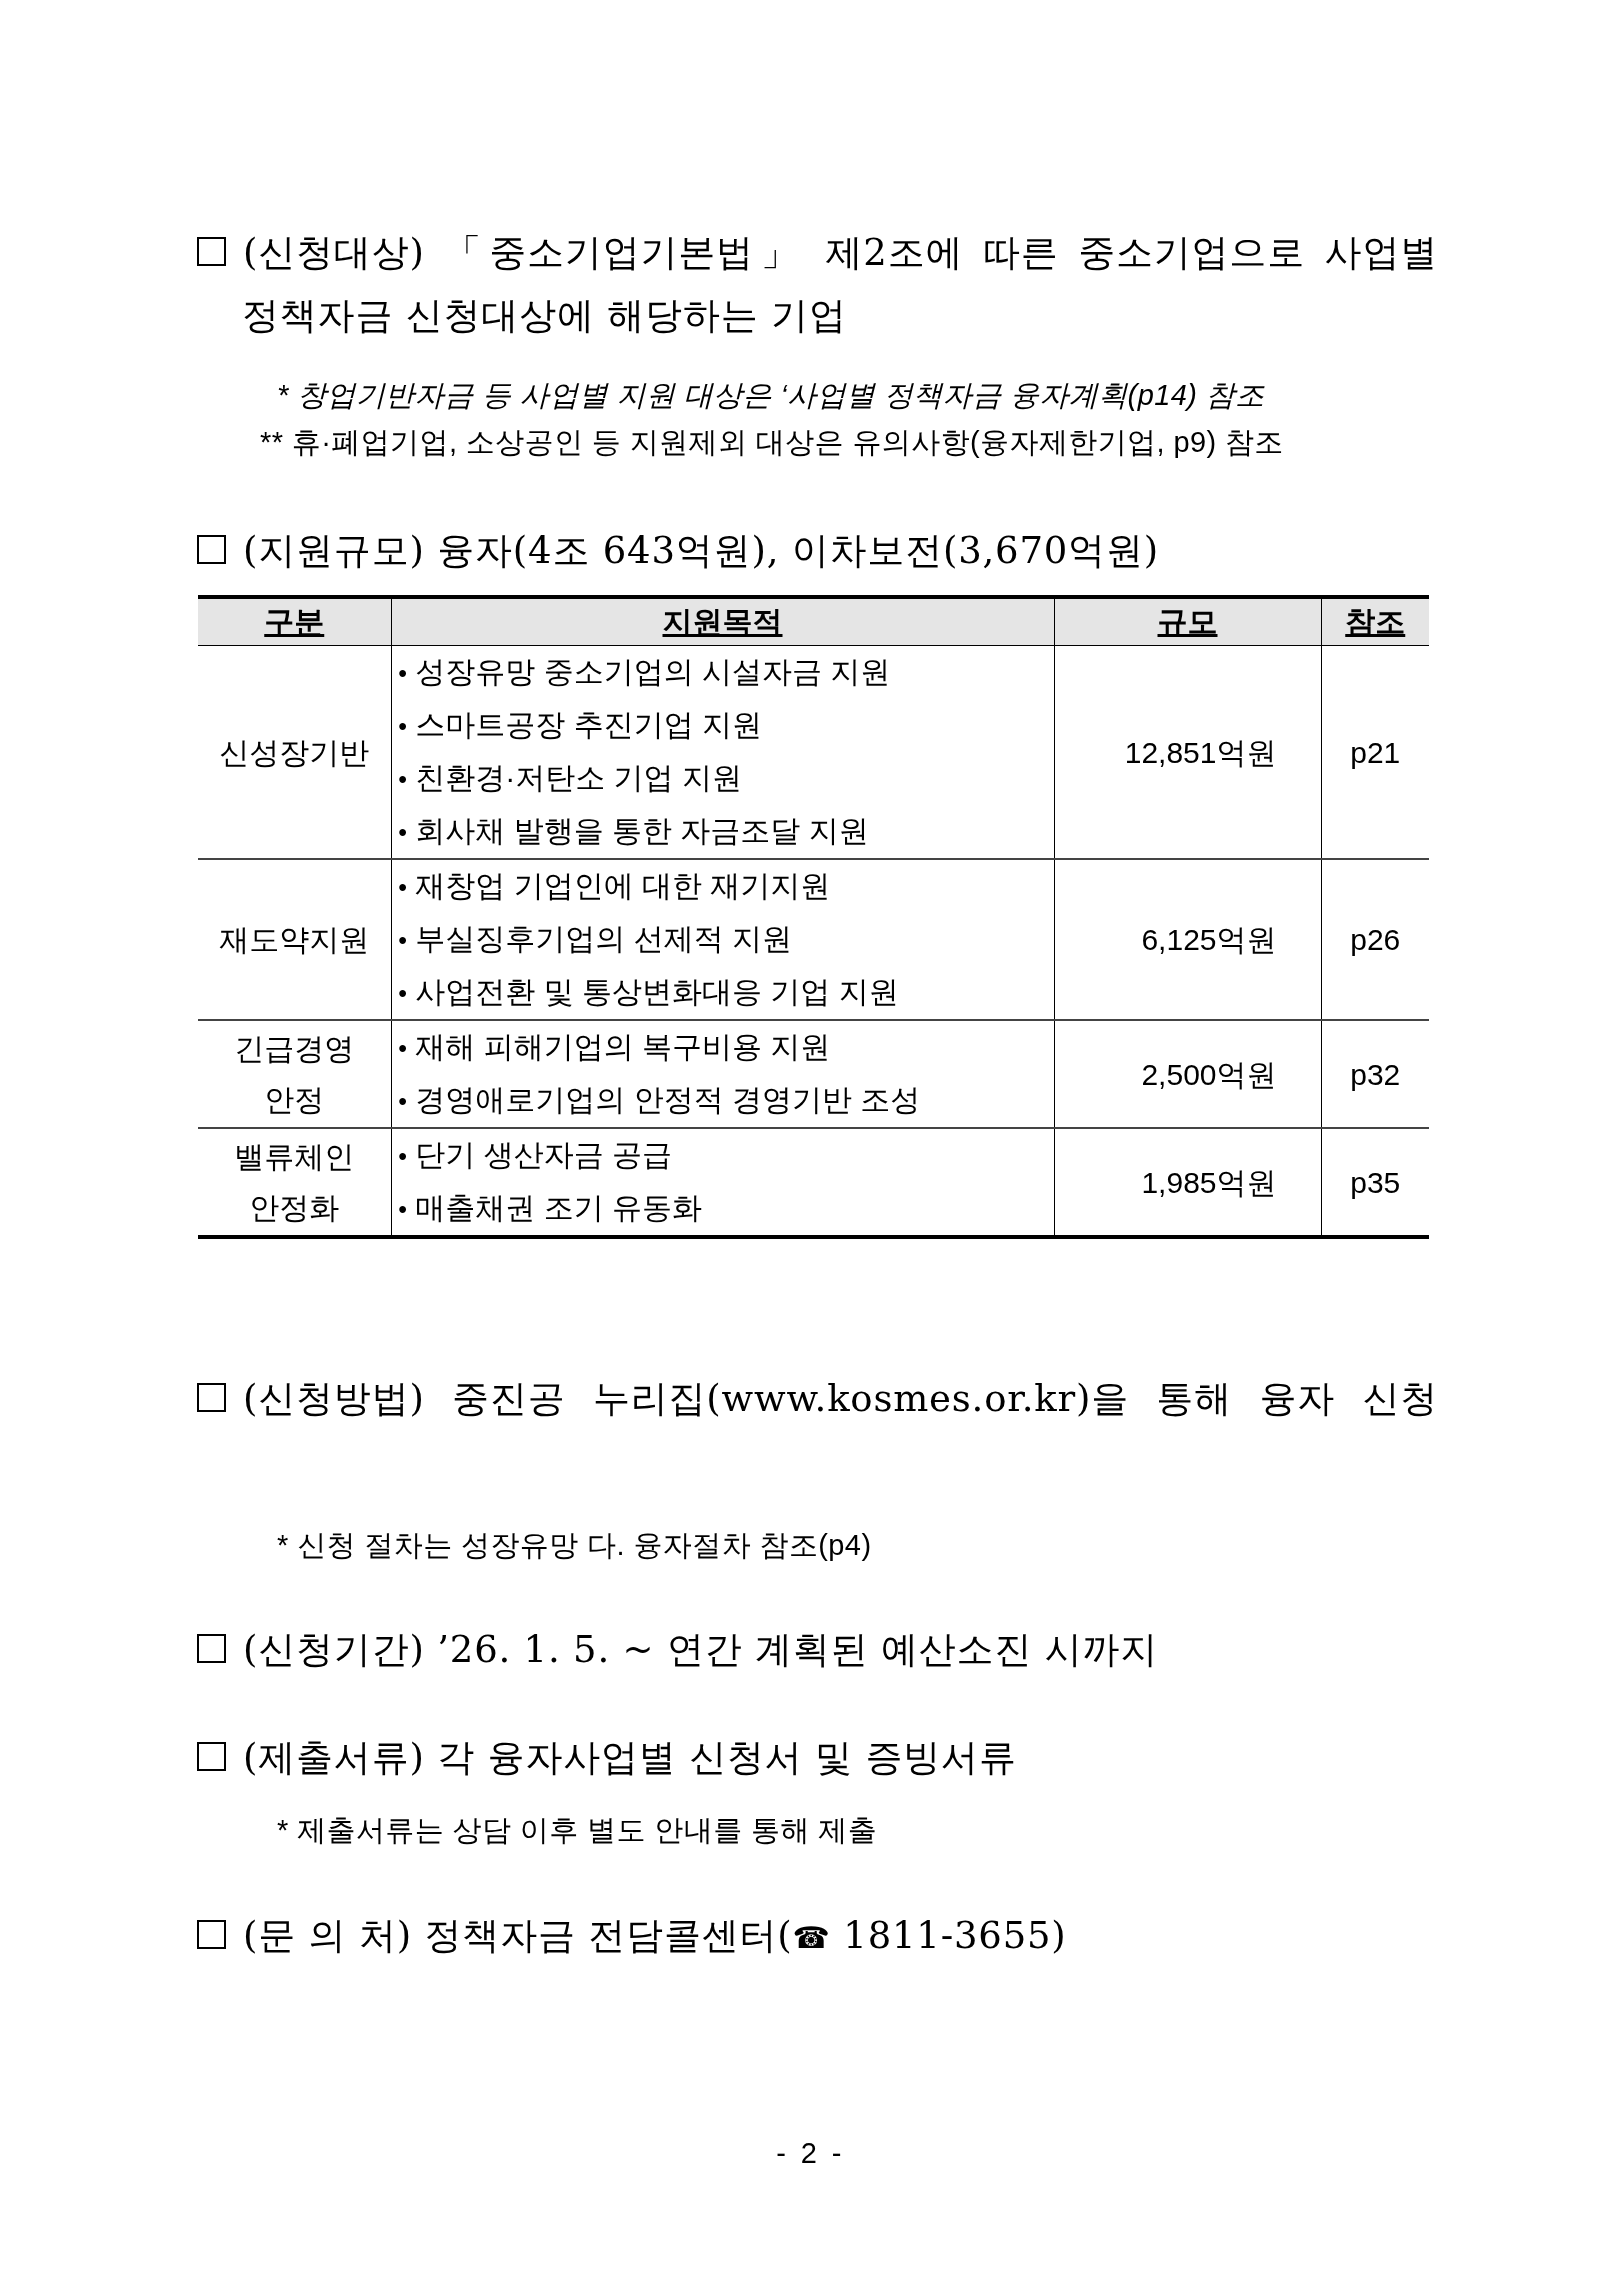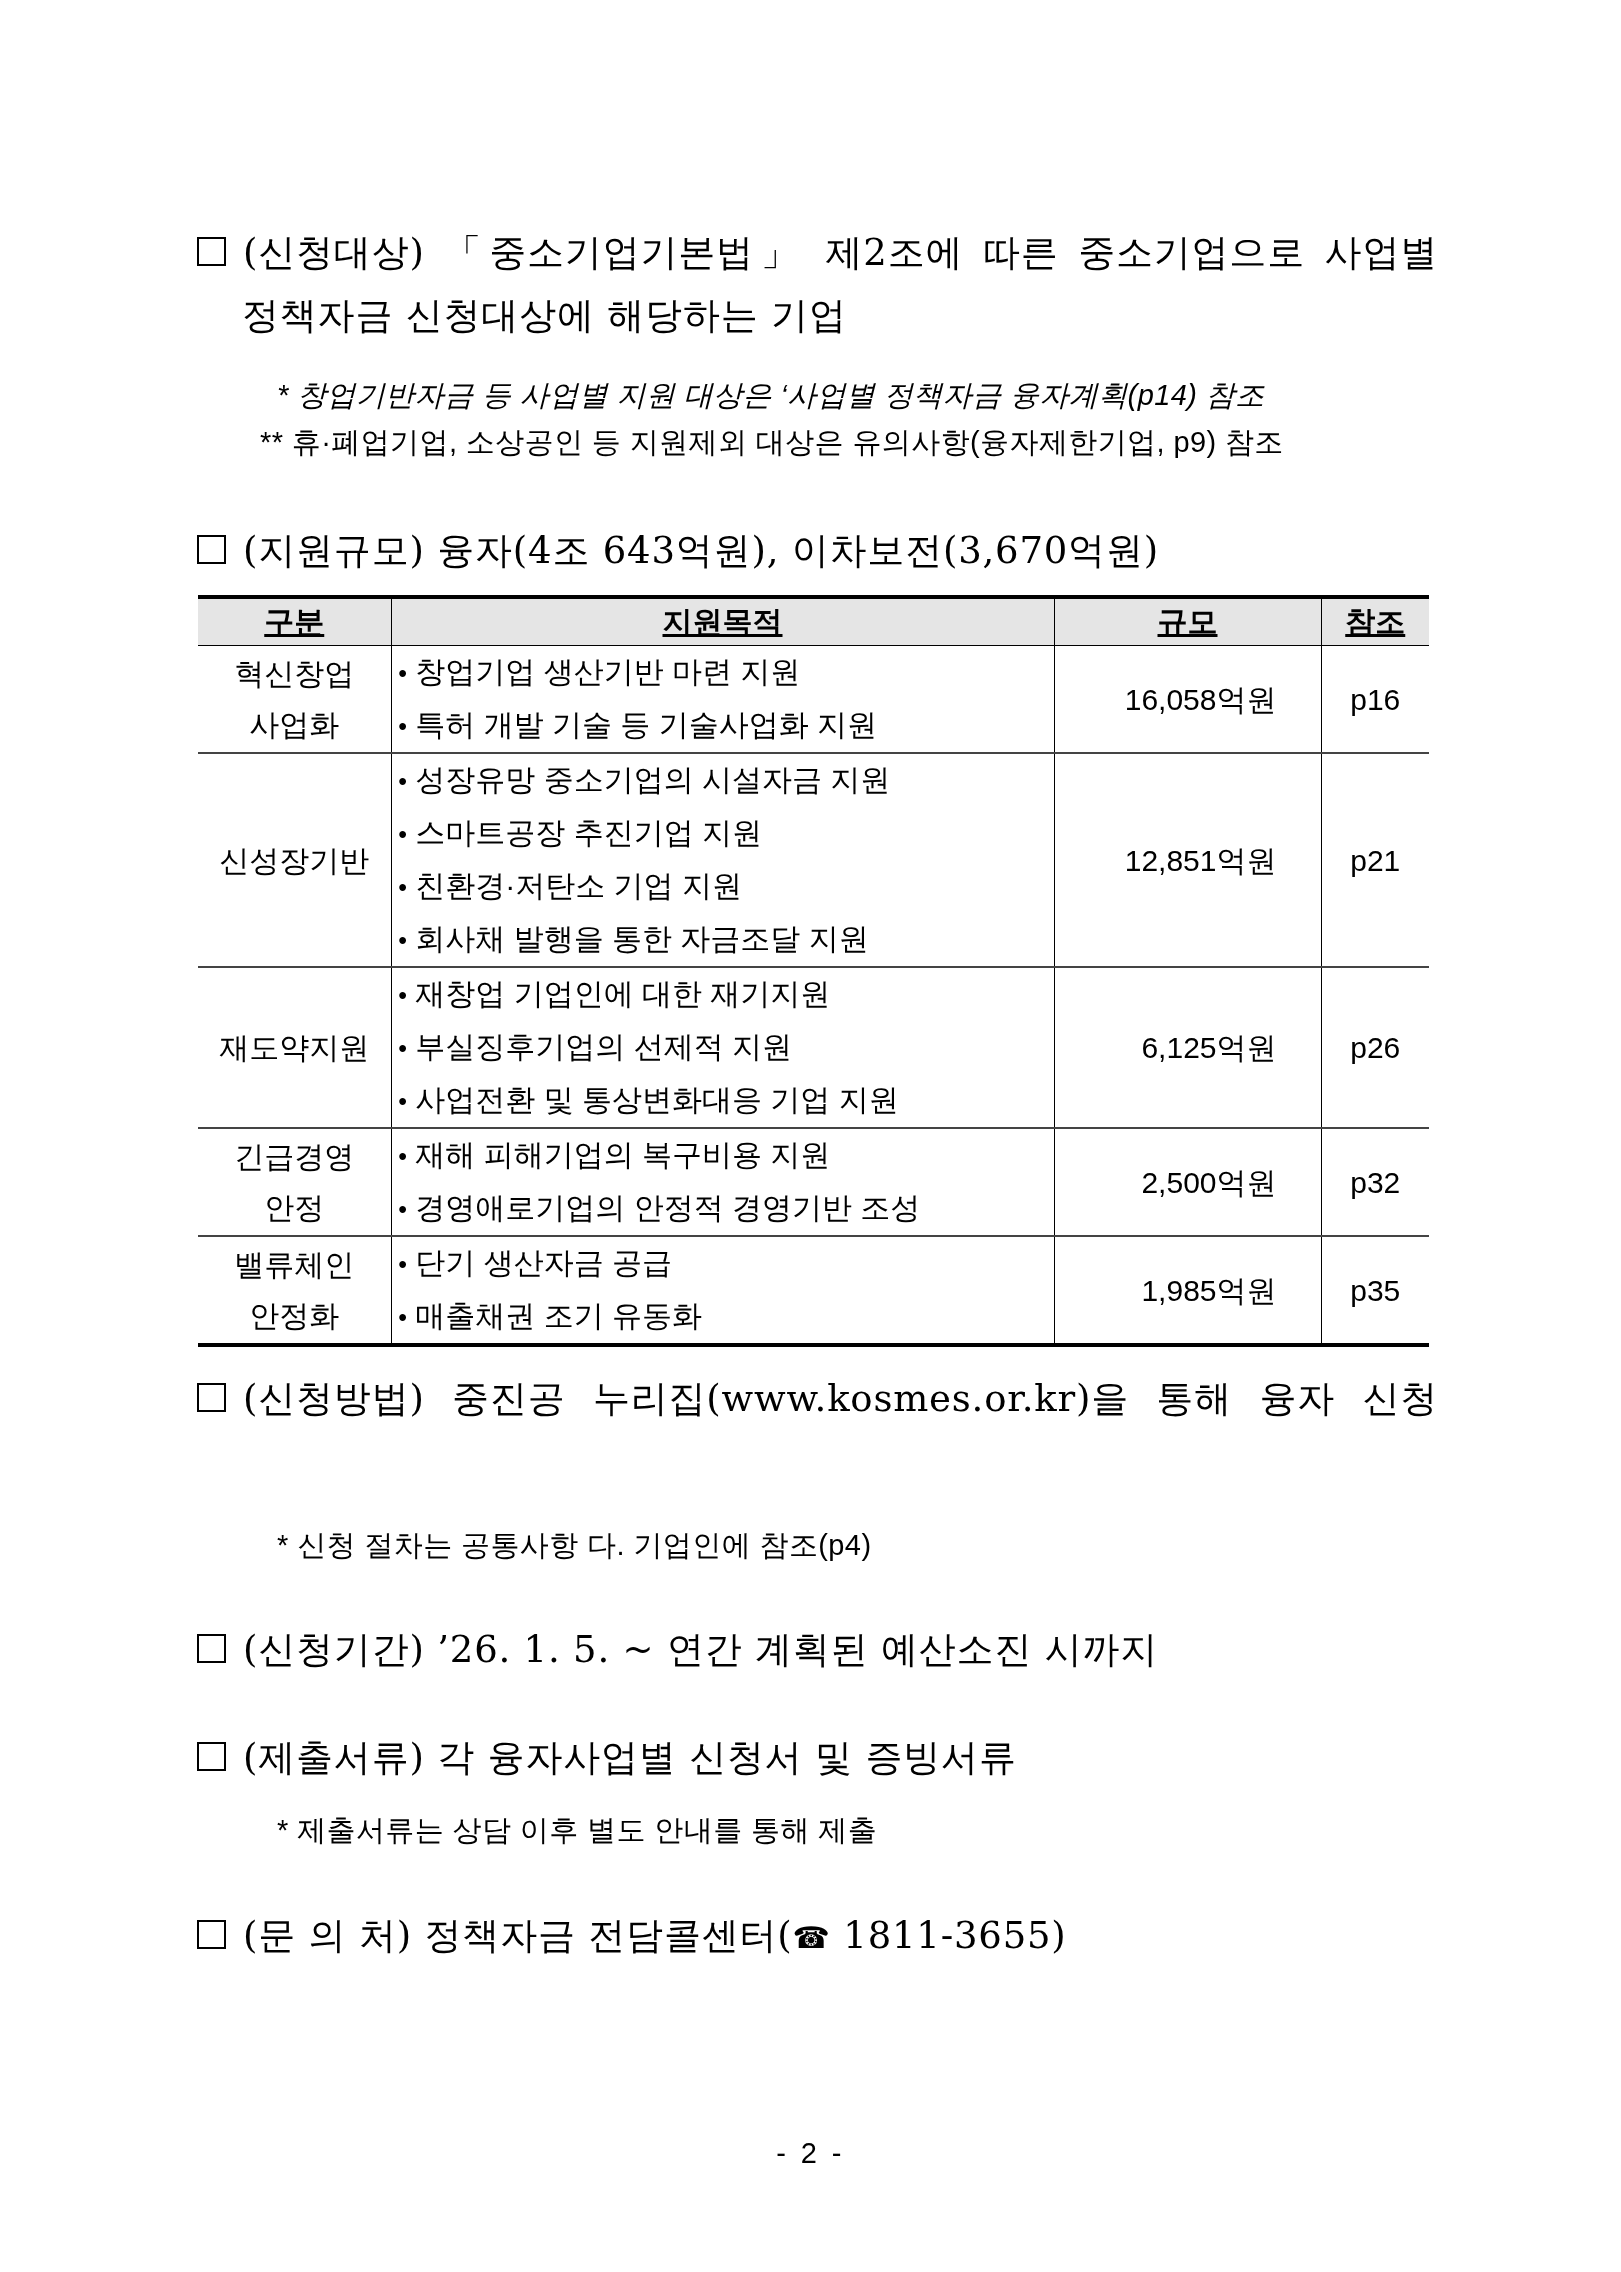--- a/index.html
+++ b/index.html
@@ -89,32 +89,20 @@
     <tr>
       <th>구분</th>
       <th>지원목적</th>
       <th>규모</th>
       <th>참조</th>
     </tr>
   </thead>
   <tbody>
     <tr>
       <td>
-          <span class="cat-line">혁신창업</span>
-          <span class="cat-line">사업화</span>
-        </td>
-      <td class="purpose">
-        <span class="item"><span class="bullet">•</span><span>창업기업 생산기반 마련 지원</span></span>
-        <span class="item"><span class="bullet">•</span><span>특허 개발 기술 등 기술사업화 지원</span></span>
-      </td>
-      <td class="amount">16,058억원</td>
-      <td>p16</td>
-    </tr>
-    <tr>
-      <td>
           <span class="cat-line">신성장기반</span>
         </td>
       <td class="purpose">
         <span class="item"><span class="bullet">•</span><span>성장유망 중소기업의 시설자금 지원</span></span>
         <span class="item"><span class="bullet">•</span><span>스마트공장 추진기업 지원</span></span>
         <span class="item"><span class="bullet">•</span><span>친환경·저탄소 기업 지원</span></span>
         <span class="item"><span class="bullet">•</span><span>회사채 발행을 통한 자금조달 지원</span></span>
       </td>
       <td class="amount">12,851억원</td>
       <td>p21</td>
@@ -158,21 +146,21 @@
   </tbody>
 </table>
 
 <div class="heading serif" style="top:1367px;">
   <span class="box"></span>
   <span class="text">
     <span>(신청방법)</span>
     <span>중진공 누리집(www.kosmes.or.kr)을 통해 융자 신청</span>
   </span>
 </div>
-<div class="note sans" style="top:1522px; left:277px;">* 신청 절차는 공통사항 다. 기업인에 참조(p4)</div>
+<div class="note sans" style="top:1522px; left:277px;">* 신청 절차는 성장유망 다. 융자절차 참조(p4)</div>
 
 <div class="heading serif" style="top:1618px; width:1098px;">
   <span class="box"></span>
   <span class="text noj">
     <span>(신청기간)</span>
     <span>’26. 1. 5. ~ 연간 계획된 예산소진 시까지</span>
   </span>
 </div>
 
 <div class="heading serif" style="top:1726px; width:1098px;">

